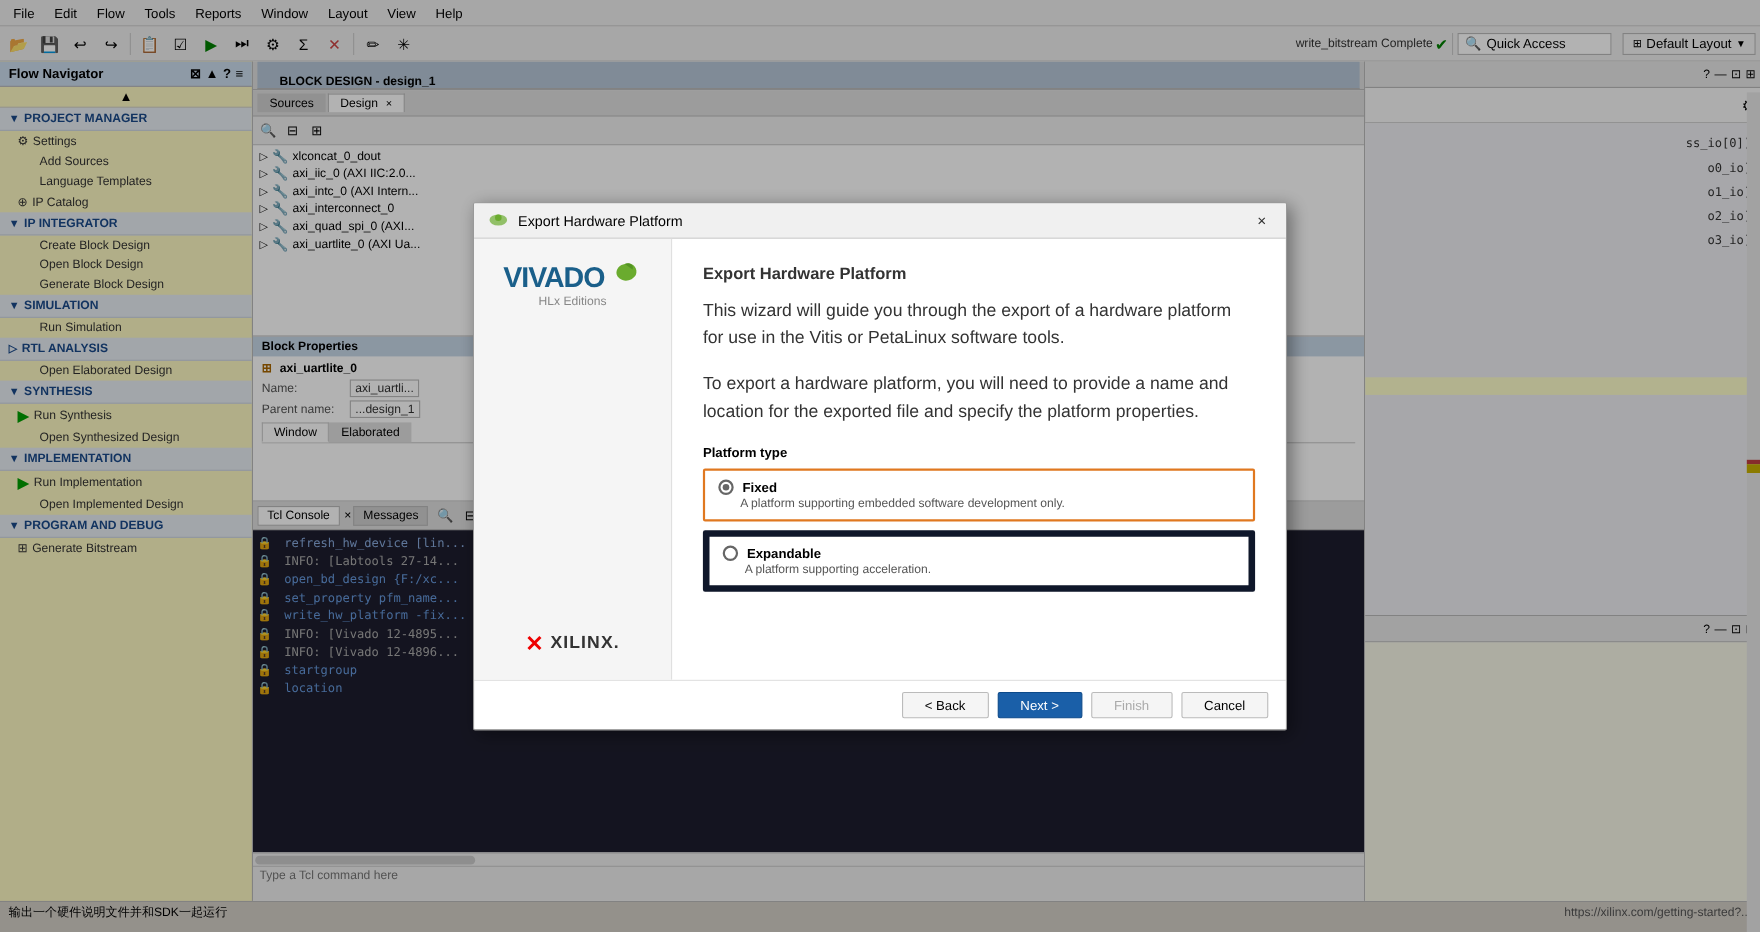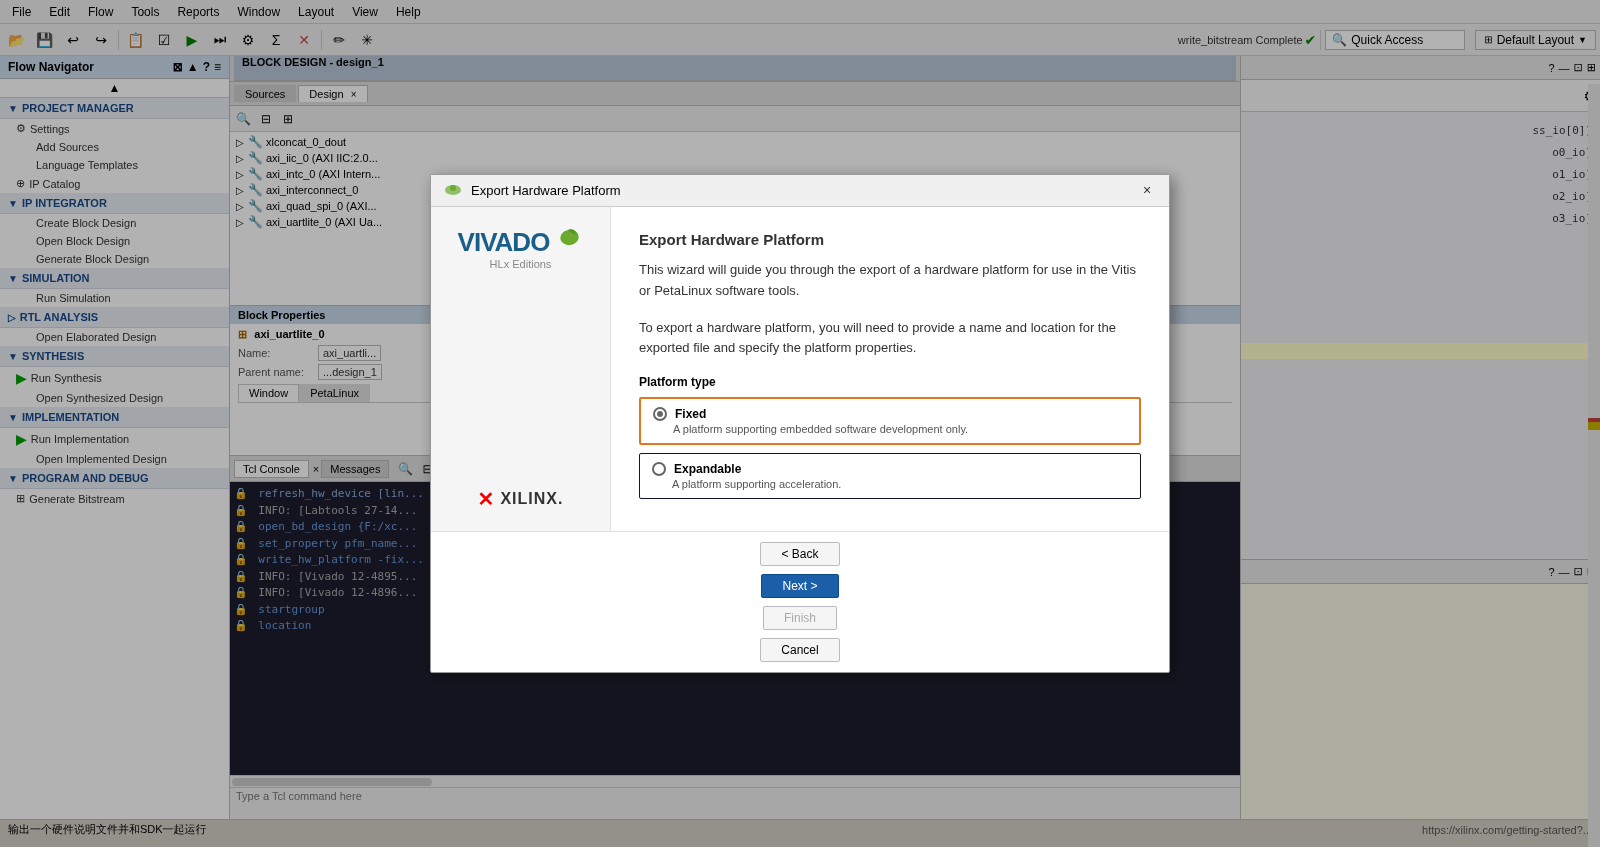--- a/index.html
+++ b/index.html
@@ -25,21 +25,21 @@
     .default-layout-btn {
       margin-left: auto; background: #f5f5f5; border: 1px solid #bbb;
       padding: 2px 8px; font-size: 12px; cursor: pointer; display: flex; align-items: center; gap: 4px;
     }
 
     
     .main-layout { display: flex; height: calc(847px - 84px); }
 
     
     .flow-nav {
-      width: 230px; background: #ffffff; border-right: 1px solid #bbb;
+      width: 230px; background: #fef9c3; border-right: 1px solid #bbb;
       display: flex; flex-direction: column; overflow: hidden;
     }
     .flow-nav-header {
       background: #cde; padding: 4px 8px; font-weight: bold; font-size: 12px;
       display: flex; align-items: center; justify-content: space-between;
       border-bottom: 1px solid #bbb;
     }
     .flow-nav-content { overflow-y: auto; flex: 1; }
     .nav-section-header {
       display: flex; align-items: center; padding: 4px 8px;
@@ -147,42 +147,42 @@
       display: flex; flex: 1; overflow: hidden;
     }
     .modal-left {
       width: 180px; background: #f5f5f5; border-right: 1px solid #e0e0e0;
       display: flex; flex-direction: column; align-items: center; padding: 20px 16px;
     }
     .xilinx-logo { margin-top: auto; font-size: 18px; font-weight: bold; color: #e00; display: flex; align-items: center; gap: 6px; }
 
     .modal-right { flex: 1; padding: 24px 28px; }
     .modal-section-title { font-size: 15px; font-weight: bold; color: #333; margin-bottom: 12px; }
-    .modal-description { font-size: 13px; color: #333; line-height: 1.6; margin-bottom: 16px; }
+    .modal-description { font-size: 16px; color: #333; line-height: 1.6; margin-bottom: 16px; }
     .modal-platform-label { font-size: 12px; font-weight: bold; margin-bottom: 8px; }
 
     .platform-option {
-      border: 1px solid #0f172a; border-radius: 2px; padding: 8px 12px; margin-bottom: 8px; cursor: pointer;
+      border: 6px solid #0f172a; border-radius: 2px; padding: 8px 12px; margin-bottom: 8px; cursor: pointer;
     }
     .platform-option.selected { border: 2px solid #e07820; border-radius: 2px; }
     .platform-option-header { display: flex; align-items: center; gap: 8px; margin-bottom: 2px; }
     .platform-option-title { font-size: 12px; font-weight: bold; }
     .platform-option-desc { font-size: 11px; color: #555; padding-left: 20px; }
 
     .radio-circle {
       width: 14px; height: 14px; border-radius: 50%; border: 2px solid #666;
       display: flex; align-items: center; justify-content: center;
     }
     .radio-circle.selected::after {
       content: ''; width: 6px; height: 6px; background: #666; border-radius: 50%;
     }
 
     .modal-footer {
       display: flex; align-items: center; justify-content: flex-end;
-      padding: 10px 16px; border-top: 1px solid #e0e0e0; gap: 8px; flex-direction: column;
+      padding: 10px 16px; border-top: 1px solid #e0e0e0; gap: 8px;
     }
     .modal-btn {
       padding: 4px 20px; font-size: 12px; cursor: pointer; border: 1px solid #bbb;
       background: #f5f5f5; border-radius: 2px;
     }
     .modal-btn.primary { background: #1a5fa8; color: #fff; border-color: #0d4a8a; }
     .modal-btn:disabled { color: #aaa; cursor: default; }
 
     
     .vivado-text {
@@ -303,21 +303,21 @@
       </div>
       <div class="nav-item with-icon">
         <span>⊞</span> Generate Bitstream
       </div>
     </div>
   </div>
 
   <div class="content-area">
 
     <div class="block-design-tabs">
-      <div class="block-design-header" style="flex:1;height:100%;display:flex;align-items:flex-start;background:#b8c8d8;font-size:11px;font-weight:bold;padding:0 8px;">
+      <div class="block-design-header" style="flex:1;height:100%;display:flex;align-items:flex-end;background:#b8c8d8;font-size:11px;font-weight:bold;padding:0 20px;">
         <span>BLOCK DESIGN - design_1</span>
       </div>
     </div>
 
     <div style="display:flex;align-items:center;background:#e0e0e0;height:24px;border-bottom:1px solid #bbb;padding:0 4px;">
       <div class="tab">
         <span>Sources</span>
       </div>
       <div class="tab active">
         <span>Design</span>
@@ -377,21 +377,21 @@
         <div class="props-row">
           <span class="props-label">Name:</span>
           <span class="props-value">axi_uartli...</span>
         </div>
         <div class="props-row">
           <span class="props-label">Parent name:</span>
           <span class="props-value">...design_1</span>
         </div>
         <div class="props-tabs">
           <div class="props-tab active">Window</div>
-          <div class="props-tab">PetaLinux</div>
+          <div class="props-tab">Elaborated</div>
         </div>
       </div>
     </div>
 
     <div class="tcl-section">
       <div class="tcl-header">
         <div class="tcl-tab active">Tcl Console</div>
         <span style="font-size:11px;margin-left:2px;cursor:pointer;">×</span>
         <div class="tcl-tab">Messages</div>
         <div style="display:flex;gap:2px;margin-left:4px;">

